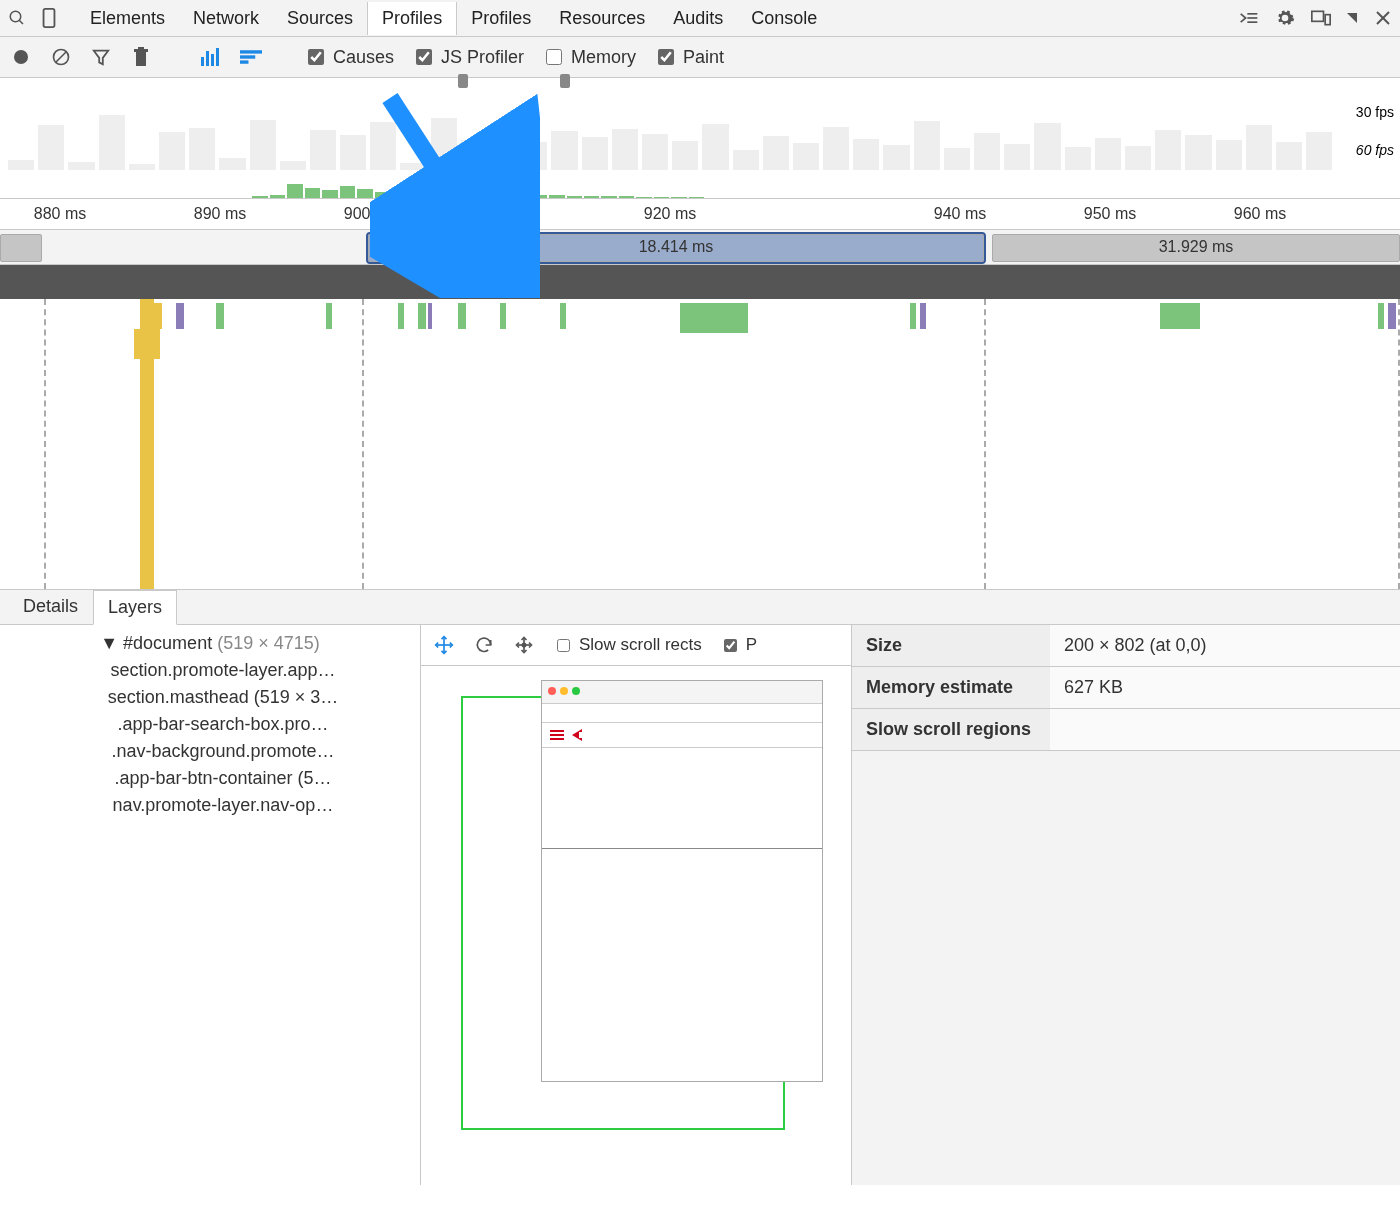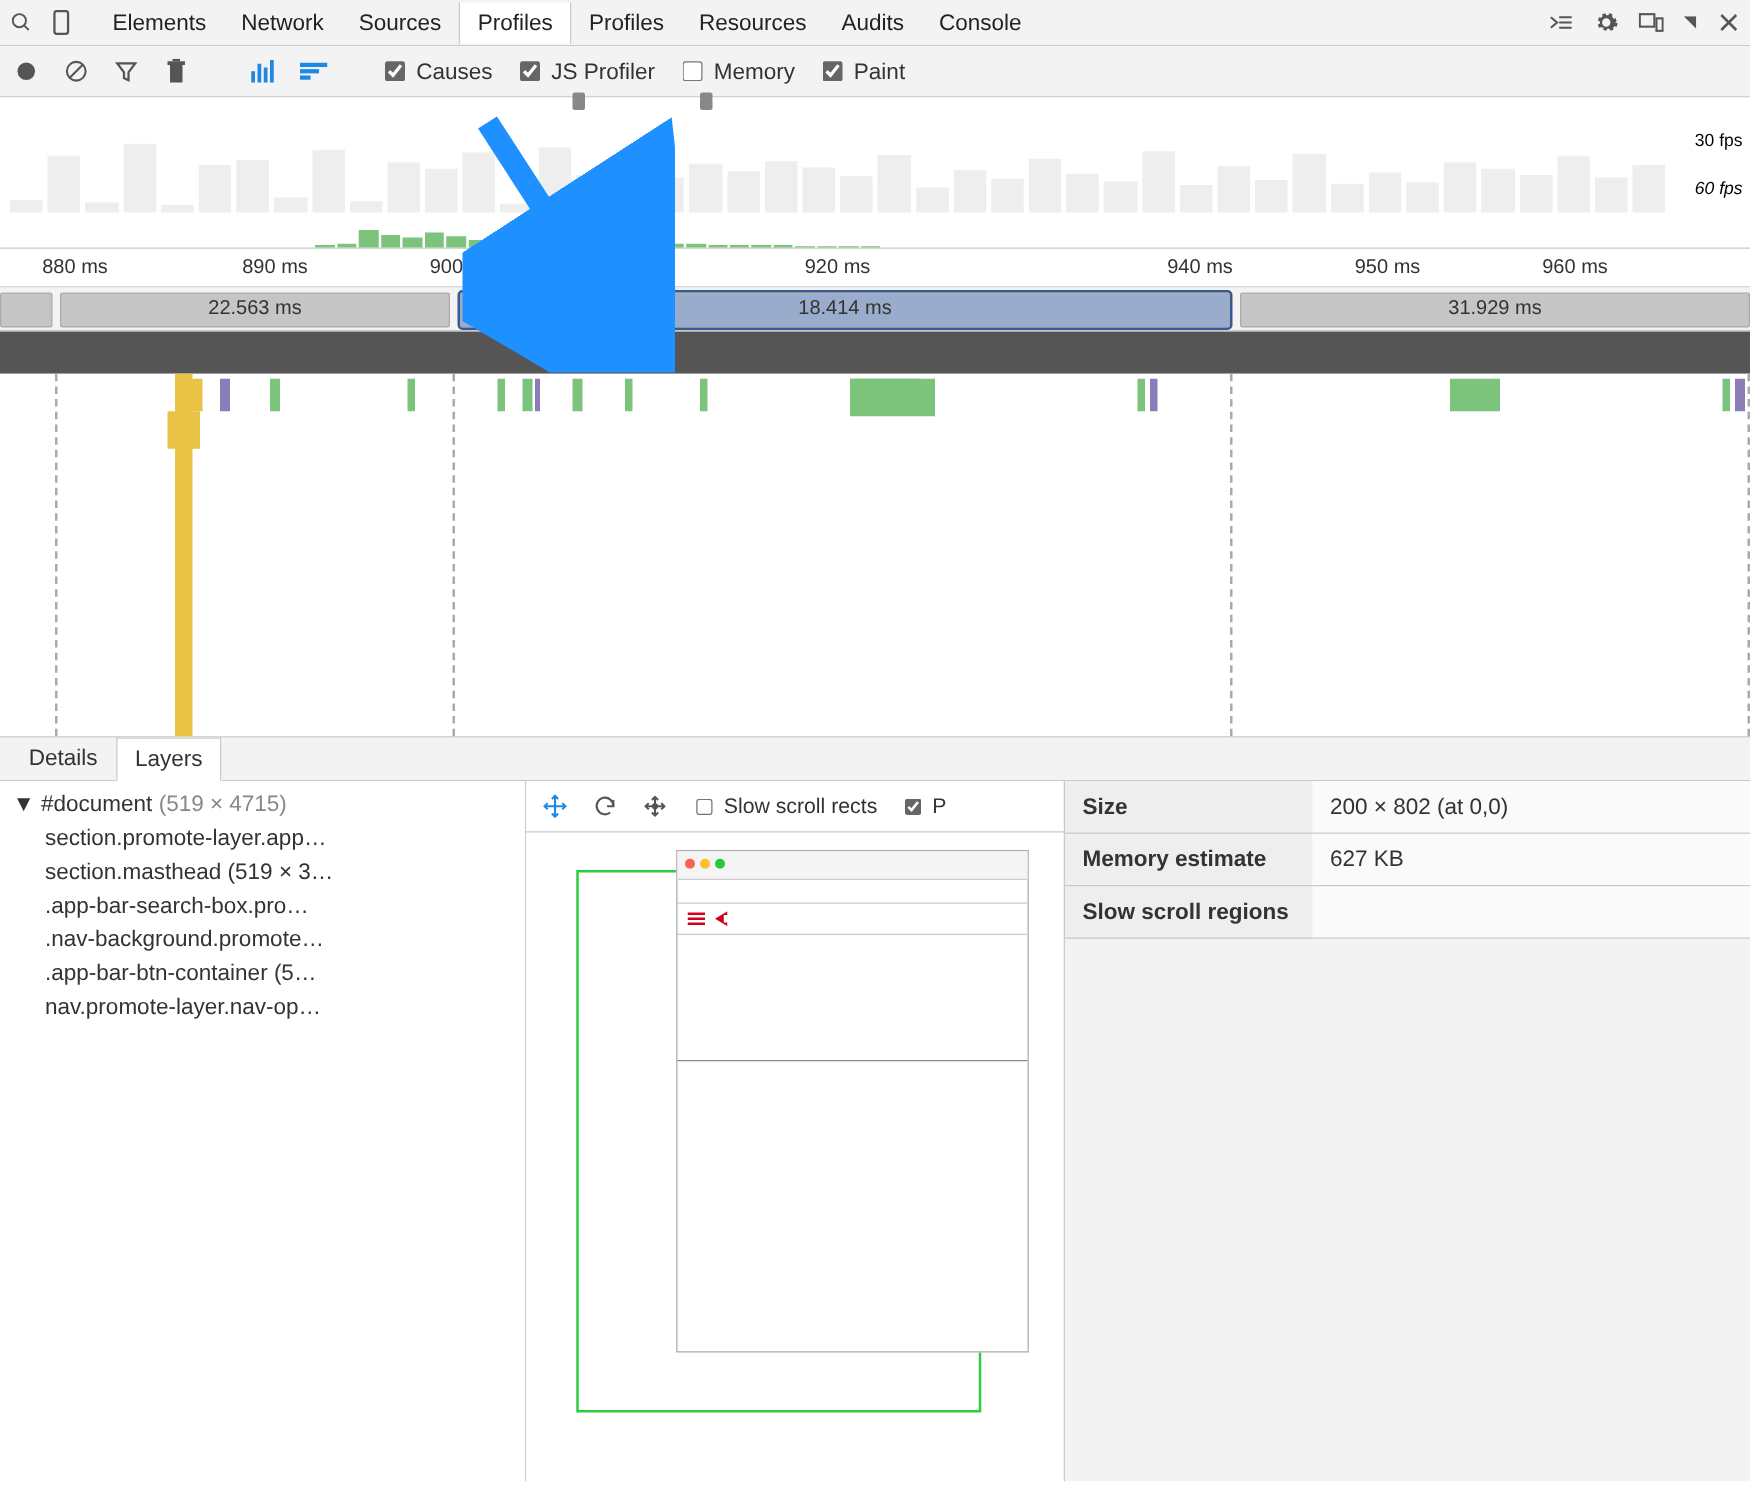--- a/index.html
+++ b/index.html
@@ -59,21 +59,21 @@
   .flamearea .block.purple{background:var(--purple);}
   .flamearea .block.yellow{background:var(--yellow);}
   .flamearea .yellowtail{position:absolute;left:140px;width:14px;background:var(--yellow);}
   .cblock{position:absolute;top:4px;height:26px;background:var(--green);color:#fff;font-size:16px;padding:2px 6px;}
   
   .bottomtabs{display:flex;align-items:flex-end;height:34px;border-bottom:1px solid var(--border);background:var(--bg);padding-left:8px;}
   .bottomtabs .btab{padding:6px 14px;font-size:18px;border:1px solid transparent;}
   .bottomtabs .btab.active{background:#fff;border:1px solid var(--border);border-bottom:1px solid #fff;margin-bottom:-1px;}
   
   .bottom{display:flex;height:560px;}
-  .col-left{width:400px;border-right:1px solid var(--border);background:#fff;overflow:hidden;padding:8px 10px;}
+  .col-left{width:400px;border-right:1px solid var(--border);background:#fff;overflow:hidden;padding:8px 10px;text-align:center;}
   .col-mid{width:430px;border-right:1px solid var(--border);background:#fff;position:relative;}
   .col-right{flex:1;background:var(--bg);}
   .tree-head{font-size:18px;color:#333;}
   .tree-head .dim{color:#888;}
   .tree-item{font-size:18px;color:#333;margin:6px 0 0 26px;white-space:nowrap;overflow:hidden;text-overflow:ellipsis;}
   .midtools{display:flex;align-items:center;gap:18px;height:40px;padding:0 12px;border-bottom:1px solid var(--border);font-size:17px;}
   .midtools .chk{display:flex;align-items:center;gap:6px;}
   .midcanvas{position:relative;width:100%;height:500px;}
   .midcanvas .outer{position:absolute;left:40px;top:30px;width:320px;height:430px;border:2px solid #2ecc40;}
   .midcanvas .browser{position:absolute;left:120px;top:14px;width:280px;height:400px;border:1px solid #aaa;background:#fff;}
@@ -351,21 +351,20 @@
     <span class="tick" style="left: 520px;">ms</span>
     <span class="tick" style="left: 670px;">920 ms</span>
     <span class="tick" style="left: 810px; margin-top: 36px;">930 ms</span>
     <span class="tick" style="left: 960px;">940 ms</span>
     <span class="tick" style="left: 1110px;">950 ms</span>
     <span class="tick" style="left: 1260px;">960 ms</span>
   </div>
 
 <div class="framesrow" id="framesrow">
     <div class="frame" style="left: 0px; width: 40px;"></div>
-    <div class="frame" style="left: 48px; width: 310px;">22.563 ms</div>
     <div class="frame sel" style="left: 368px; width: 614px;">18.414 ms</div>
     <div class="frame" style="left: 992px; width: 406px;">31.929 ms</div>
   </div>
 
 <div class="darkstrip"></div>
 
 <div class="flamearea" id="flamearea">
   <div class="yellowtail" style="top:0;height:290px"></div>
   <div class="yellowtail" style="top:30px;height:30px;left:134px;width:26px;background:#e8c345"></div>
   <div class="cblock" style="left:680px;width:56px">C...</div>

